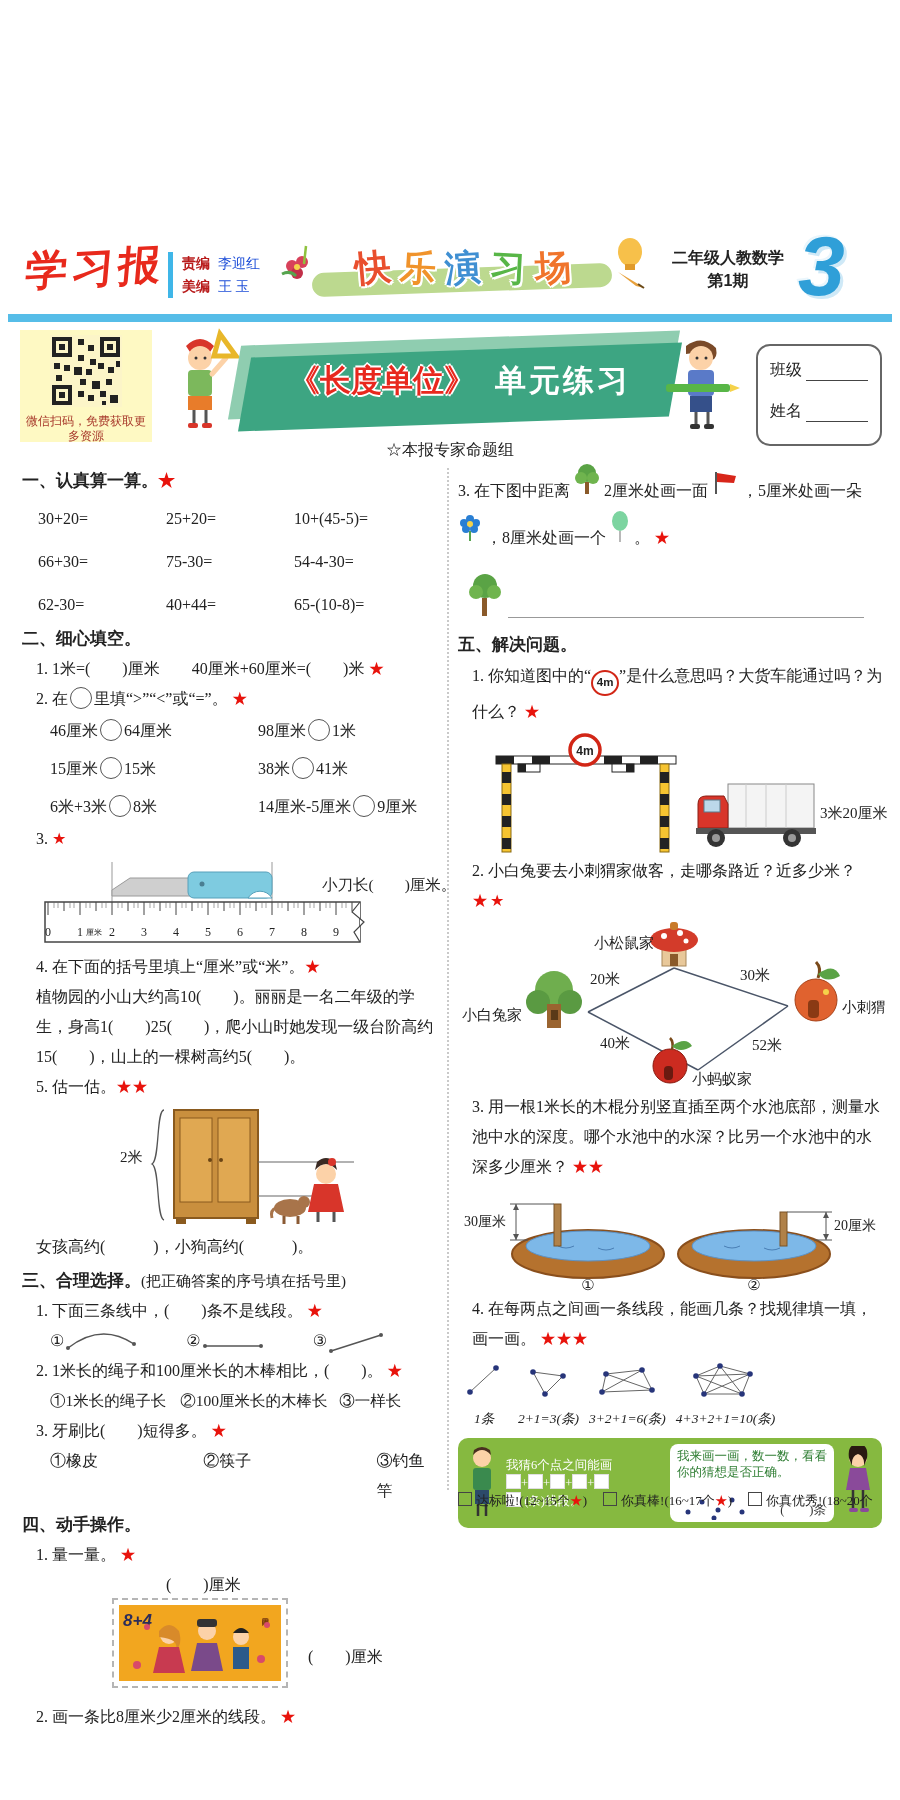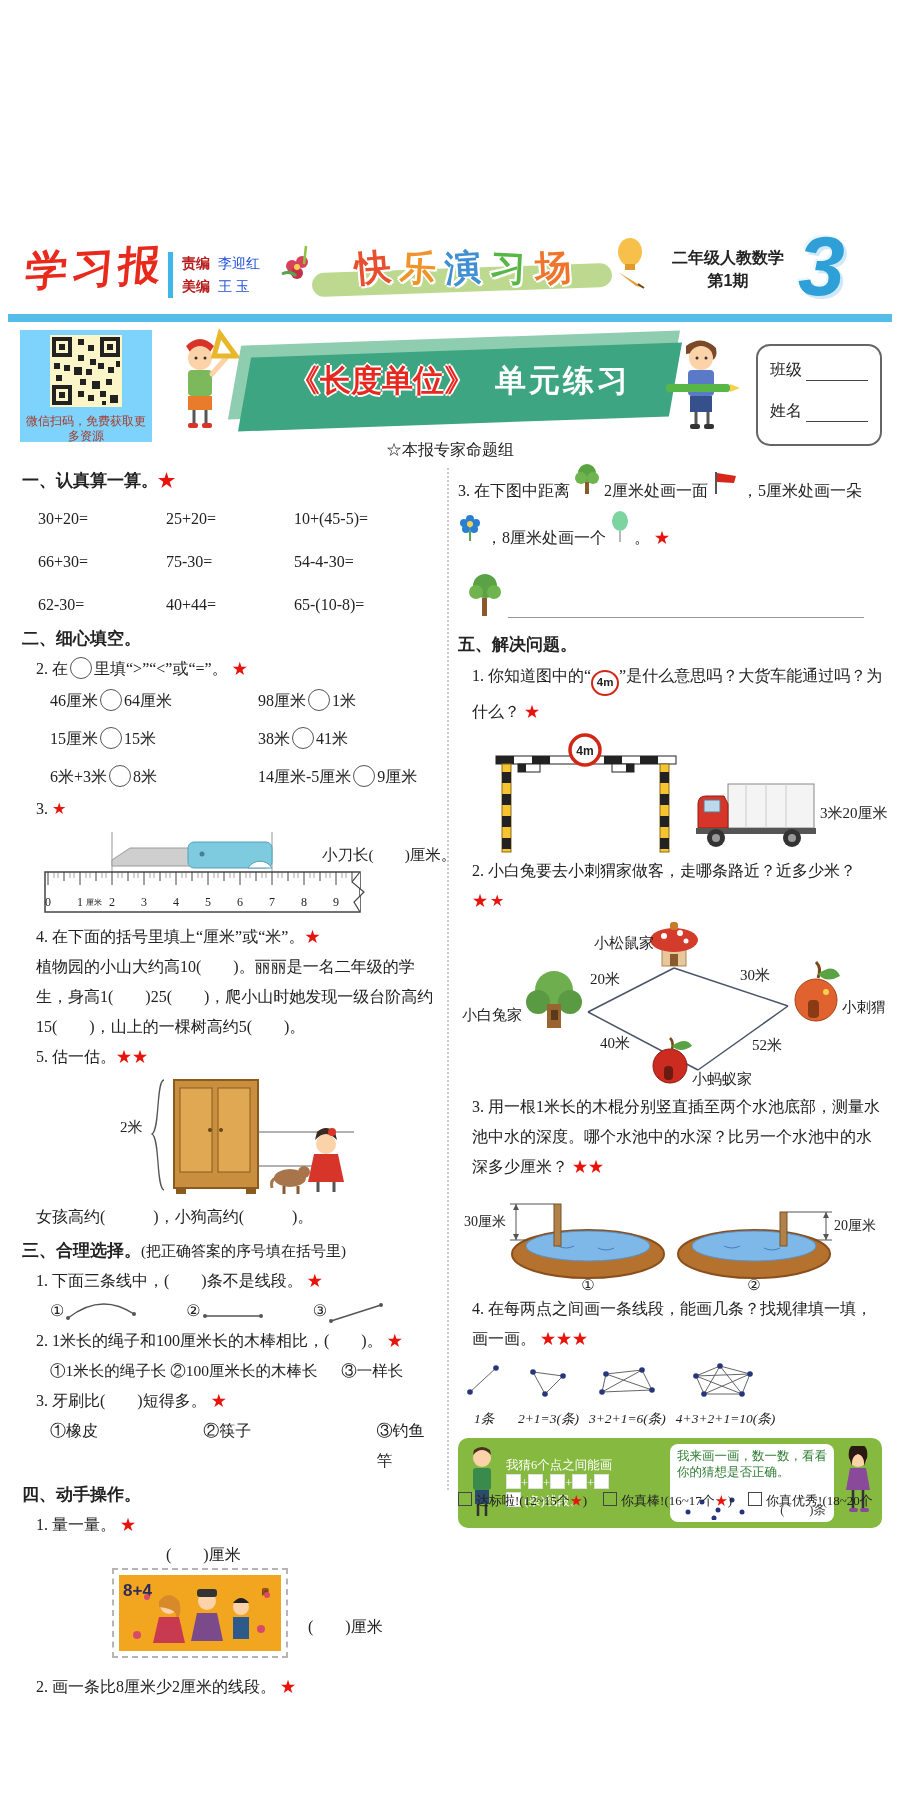--- a/index.html
+++ b/index.html
@@ -23,21 +23,21 @@
   .c2{color:#3f8fd2;transform:rotate(-4deg);} .c3{color:#58b647;transform:rotate(3deg);}
   .c4{color:#f0742b;transform:rotate(-3deg);}
   .deco{position:absolute;top:2px;}
   .grade{position:absolute;left:648px;top:246px;width:160px;text-align:center;
          font-family:"Liberation Sans",sans-serif;font-weight:bold;font-size:16px;line-height:23px;}
   .bignum{position:absolute;left:798px;top:218px;font-family:"Liberation Sans",sans-serif;
           font-weight:bold;font-style:italic;font-size:84px;color:#2f9fd8;
           text-shadow:3px 3px 0 #cfe9f7,-2px -2px 0 #eaf6fc;}
   .bluebar{position:absolute;left:8px;right:8px;top:314px;height:8px;background:#56bde8;}
   
-  .qrblock{position:absolute;left:20px;top:330px;width:132px;height:112px;background:#7dd3fc;
+  .qrblock{position:absolute;left:20px;top:330px;width:132px;height:112px;background:#fef9c3;
            text-align:center;padding-top:5px;box-sizing:border-box;}
   .qrcap{font-size:12px;color:#a83a2c;line-height:15px;margin-top:3px;padding:0 6px;}
   .banner{position:absolute;left:158px;top:328px;width:586px;height:104px;}
   .banner .sh{position:absolute;left:78px;top:10px;width:436px;height:74px;background:#8fcdb0;
               transform:skewX(-12deg) rotate(-2deg);}
   .banner .main{position:absolute;left:88px;top:22px;width:428px;height:74px;background:#3da582;
               transform:skewX(-12deg) rotate(-2deg);}
   .banner .ttl{position:absolute;left:92px;top:32px;width:420px;text-align:center;white-space:nowrap;
               font-family:"Liberation Sans",sans-serif;font-weight:bold;font-size:31px;}
   .ttl .bk{color:#e8281e;text-shadow:-2px 0 #fff,2px 0 #fff,0 -2px #fff,0 2px #fff;}
@@ -67,21 +67,21 @@
   .rulerfig .cap{position:absolute;left:292px;top:14px;white-space:nowrap;font-size:15.5px;}
   .wardfig{width:300px;height:128px;margin:2px 0 0 96px;}
   .opt3{display:flex;margin-left:28px;gap:48px;align-items:center;}
   .optrow{display:flex;margin-left:28px;gap:34px;}
   .stampfig{width:400px;height:132px;margin-left:48px;}
   .stampfig .lbl-top{position:absolute;left:96px;top:0;}
   .stampfig .lbl-r{position:absolute;left:238px;top:72px;}
   .stamp{position:absolute;left:42px;top:28px;width:176px;height:90px;background:#fff;
          border:2px dashed #b5b5b5;padding:5px;box-sizing:border-box;}
   .stamp .inner{position:relative;width:100%;height:100%;background:#f2a61f;overflow:hidden;}
-  .stamp .val{position:absolute;left:4px;top:1px;font-weight:bold;font-size:17px;
+  .stamp .val{position:absolute;left:4px;top:1px;font-weight:bold;font-style:italic;font-size:17px;
               color:#2c2c5a;font-family:"Liberation Sans",sans-serif;}
   .stamp .side{position:absolute;right:1px;top:8px;writing-mode:vertical-rl;font-size:7px;color:#7a3b10;}
   .treelinefig{height:58px;margin:10px 0 0 6px;}
   .treelinefig .ln{position:absolute;left:44px;bottom:8px;width:356px;border-bottom:1.5px solid #999;}
   .sign4m{display:inline-block;min-width:22px;height:22px;border:2.5px solid #d22616;border-radius:50%;
           text-align:center;line-height:21px;font-size:11.5px;font-weight:bold;vertical-align:-5px;
           font-family:"Liberation Sans",sans-serif;color:#222;padding:0 1px;}
   .gatefig{height:122px;margin:4px 0 2px 30px;}
   .gatefig .trkl{position:absolute;left:332px;top:66px;font-size:15px;white-space:nowrap;}
   .dotsrow{display:flex;align-items:flex-end;gap:10px;margin:6px 0 0 2px;text-align:center;font-style:italic;}
@@ -237,20 +237,25 @@
       <span>10+(45-5)=</span>
       <span>66+30=</span>
       <span>75-30=</span>
       <span>54-4-30=</span>
       <span>62-30=</span>
       <span>40+44=</span>
       <span>65-(10-8)=</span>
     </div>
 
     <div class="sec-title">二、细心填空。</div>
+    <div class="ind">
+      <span>1. 1米=(　　)厘米</span>
+      <span style="margin-left:28px">40厘米+60厘米=(　　)米</span>
+      <span class="star">★</span>
+    </div>
     <div class="ind">
       <span>2. 在</span><span class="circle"></span><span>里填“&gt;”“&lt;”或“=”。</span>
       <span class="star">★</span>
     </div>
     <div class="pairs">
       <span><span>46厘米</span><span class="circle"></span><span>64厘米</span></span>
       <span><span>98厘米</span><span class="circle"></span><span>1米</span></span>
       <span><span>15厘米</span><span class="circle"></span><span>15米</span></span>
       <span><span>38米</span><span class="circle"></span><span>41米</span></span>
       <span><span>6米+3米</span><span class="circle"></span><span>8米</span></span>
@@ -389,22 +394,22 @@
           </svg></span>
       <span><span>③</span><svg width="60" height="26" style="vertical-align:middle">
             <line x1="4" y1="22" x2="54" y2="6" stroke="#555" stroke-width="1.5"></line>
             <circle cx="4" cy="22" r="2" fill="#555"></circle>
             <circle cx="54" cy="6" r="2" fill="#555"></circle>
           </svg></span>
     </div>
     <div class="ind"><span>2. 1米长的绳子和100厘米长的木棒相比，(　　)。</span> <span class="star">★</span></div>
     <div class="ind2" style="font-size:15.5px">
       <span>①1米长的绳子长</span>
-      <span style="">②100厘米长的木棒长</span>
-      <span style="margin-left:20px">③一样长</span>
+      <span style="margin-left:10px">②100厘米长的木棒长</span>
+      <span style="margin-left:8px">③一样长</span>
     </div>
     <div class="ind"><span>3. 牙刷比(　　)短得多。</span> <span class="star">★</span></div>
     <div class="optrow">
       <span style="width:120px">①橡皮</span>
       <span style="width:140px">②筷子</span>
       <span>③钓鱼竿</span>
     </div>
 
     <div class="sec-title">四、动手操作。</div>
     <div class="ind"><span>1. 量一量。</span> <span class="star">★</span></div>

